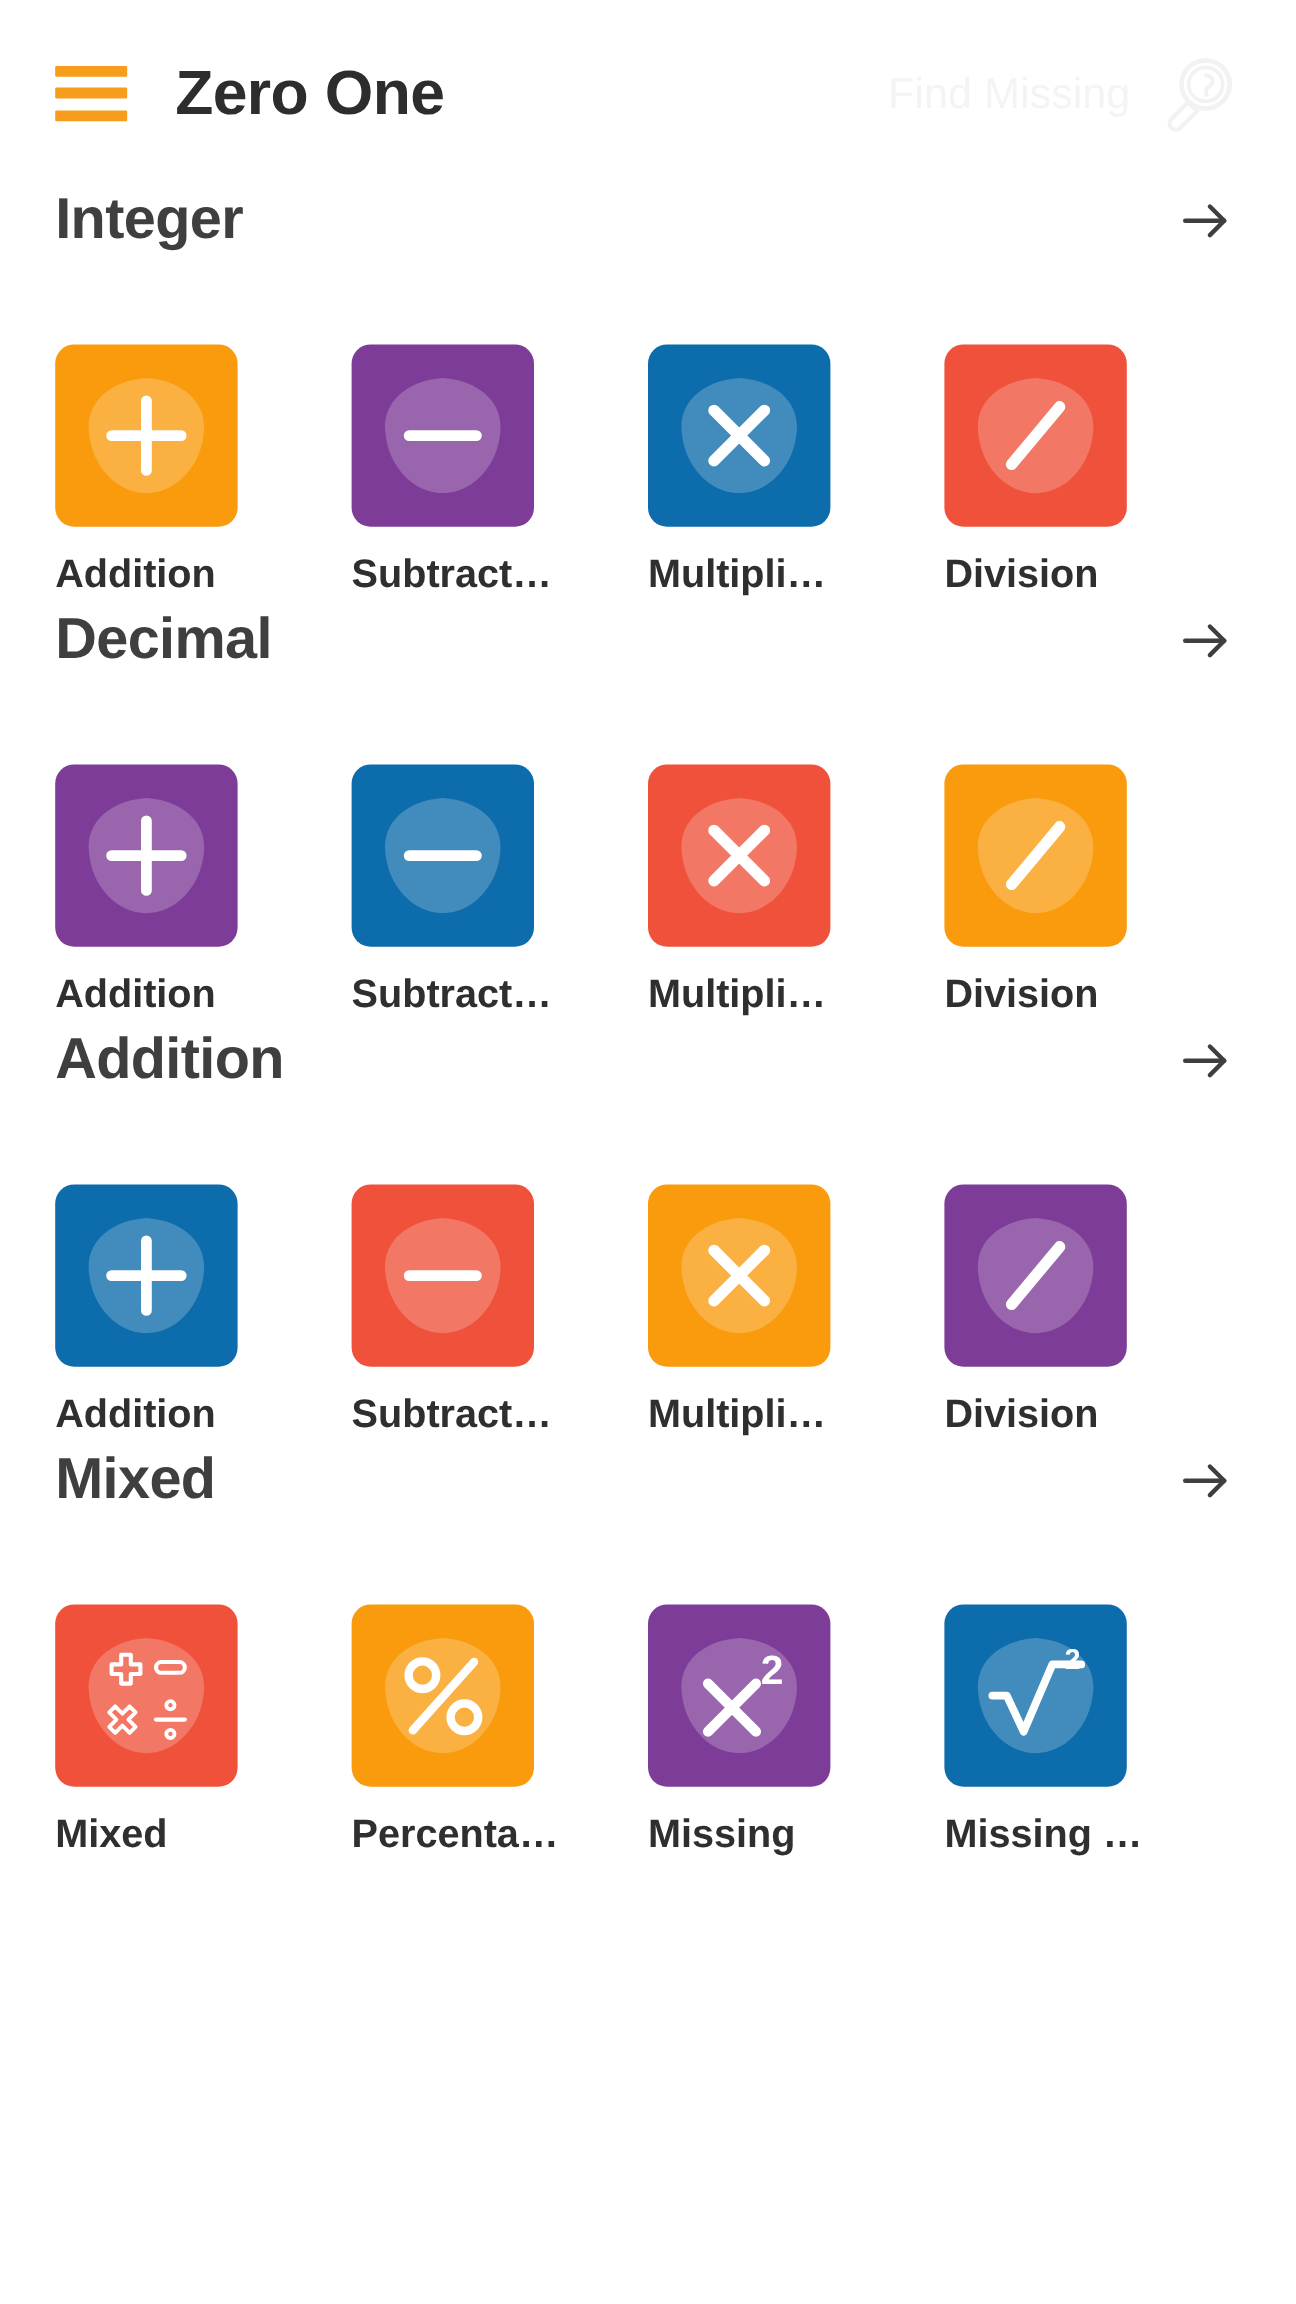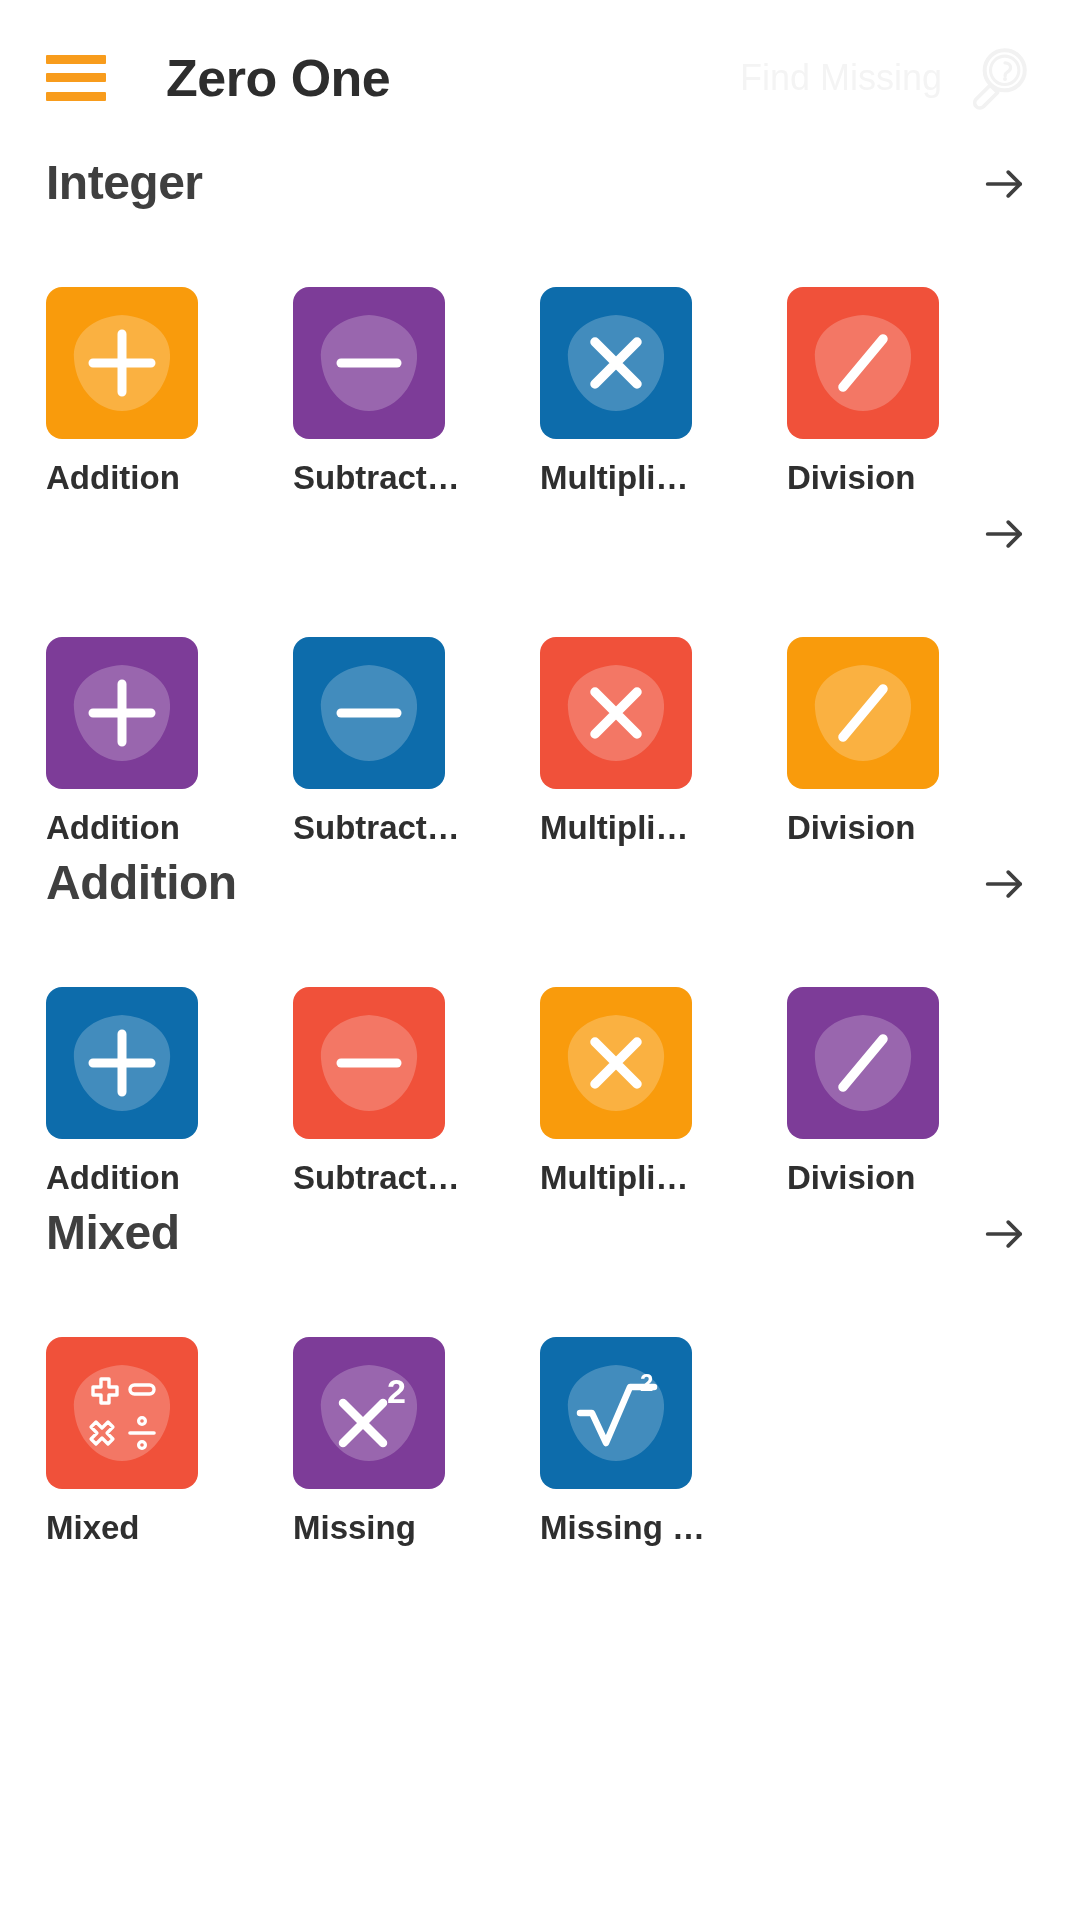--- a/index.html
+++ b/index.html
@@ -12,21 +12,20 @@
     overflow: hidden;
   }
 
   
   .appbar {
     height: 155px;
     display: flex;
     align-items: center;
     padding: 0 46px 0 46px;
     background: #ffffff;
-    gap: 20px;
   }
   .hamburger {
     width: 60px;
     height: 46px;
     display: flex;
     flex-direction: column;
     justify-content: space-between;
     flex: 0 0 auto;
     cursor: pointer;
   }
@@ -228,20 +227,21 @@
                 <path d="M82 38 L42 86" stroke="white" stroke-width="9.5" stroke-linecap="round"></path>
               </svg>
             </span>
       </div>
       <div class="tile-label">Division</div>
     </div>
       </div>
     </div>
     <div class="section">
     <div class="section-head">
+      <div class="section-title">Decimal</div>
       <div class="section-arrow">
           <svg viewBox="0 0 48 48" fill="none">
     <path d="M8 24 H38" stroke="#3f3f3f" stroke-width="3.4" stroke-linecap="round"></path>
     <path d="M27 13 L38 24 L27 35" stroke="#3f3f3f" stroke-width="3.4" stroke-linecap="round" stroke-linejoin="round" fill="none"></path>
           </svg>
         </div>
     </div>
     <div class="tile-row">
     <div class="tile-cell">
       <div class="tile" style="background:#7D3C98">
@@ -403,20 +403,37 @@
         <path d="M36 71 l6 6 6-6 5 5 -6 6 6 6 -5 5 -6 -6 -6 6 -5 -5 6 -6 -6 -6 z" stroke="white" stroke-width="3.2" fill="none" stroke-linejoin="round"></path>
         <circle cx="82" cy="70" r="3.4" stroke="white" stroke-width="3.2" fill="none"></circle>
         <path d="M70 82 h24" stroke="white" stroke-width="3.6" stroke-linecap="round"></path>
         <circle cx="82" cy="94" r="3.4" stroke="white" stroke-width="3.2" fill="none"></circle>
               </svg>
             </span>
       </div>
       <div class="tile-label">Mixed</div>
     </div>
     <div class="tile-cell">
+      <div class="tile" style="background:#F99B0C">
+        <span>
+              <svg class="blob" viewBox="0 0 124 124" aria-hidden="true">
+    <path d="M62 14 C92 16 112 34 110 58 C108 88 86 110 62 110 C38 110 16 88 14 58 C12 34 32 16 62 14 Z" fill="rgba(255,255,255,0.22)"></path>
+              </svg>
+            </span>
+        <span>
+              <svg class="glyph" viewBox="0 0 124 124">
+        <circle cx="45" cy="45" r="11.5" stroke="white" stroke-width="7" fill="none"></circle>
+        <circle cx="80" cy="80" r="11.5" stroke="white" stroke-width="7" fill="none"></circle>
+        <path d="M88 34 L37 91" stroke="white" stroke-width="7" stroke-linecap="round"></path>
+              </svg>
+            </span>
+      </div>
+      <div class="tile-label">Percenta…</div>
+    </div>
+    <div class="tile-cell">
       <div class="tile" style="background:#7D3C98">
         <span>
               <svg class="blob" viewBox="0 0 124 124" aria-hidden="true">
     <path d="M62 14 C92 16 112 34 110 58 C108 88 86 110 62 110 C38 110 16 88 14 58 C12 34 32 16 62 14 Z" fill="rgba(255,255,255,0.22)"></path>
               </svg>
             </span>
         <span>
               <svg class="glyph" viewBox="0 0 124 124">
         <path d="M36 52 L76 92 M76 52 L36 92" stroke="white" stroke-width="8.5" stroke-linecap="round"></path>
         <text x="80" y="52" font-family="Liberation Sans, sans-serif" font-size="34" font-weight="bold" fill="white">2</text>

